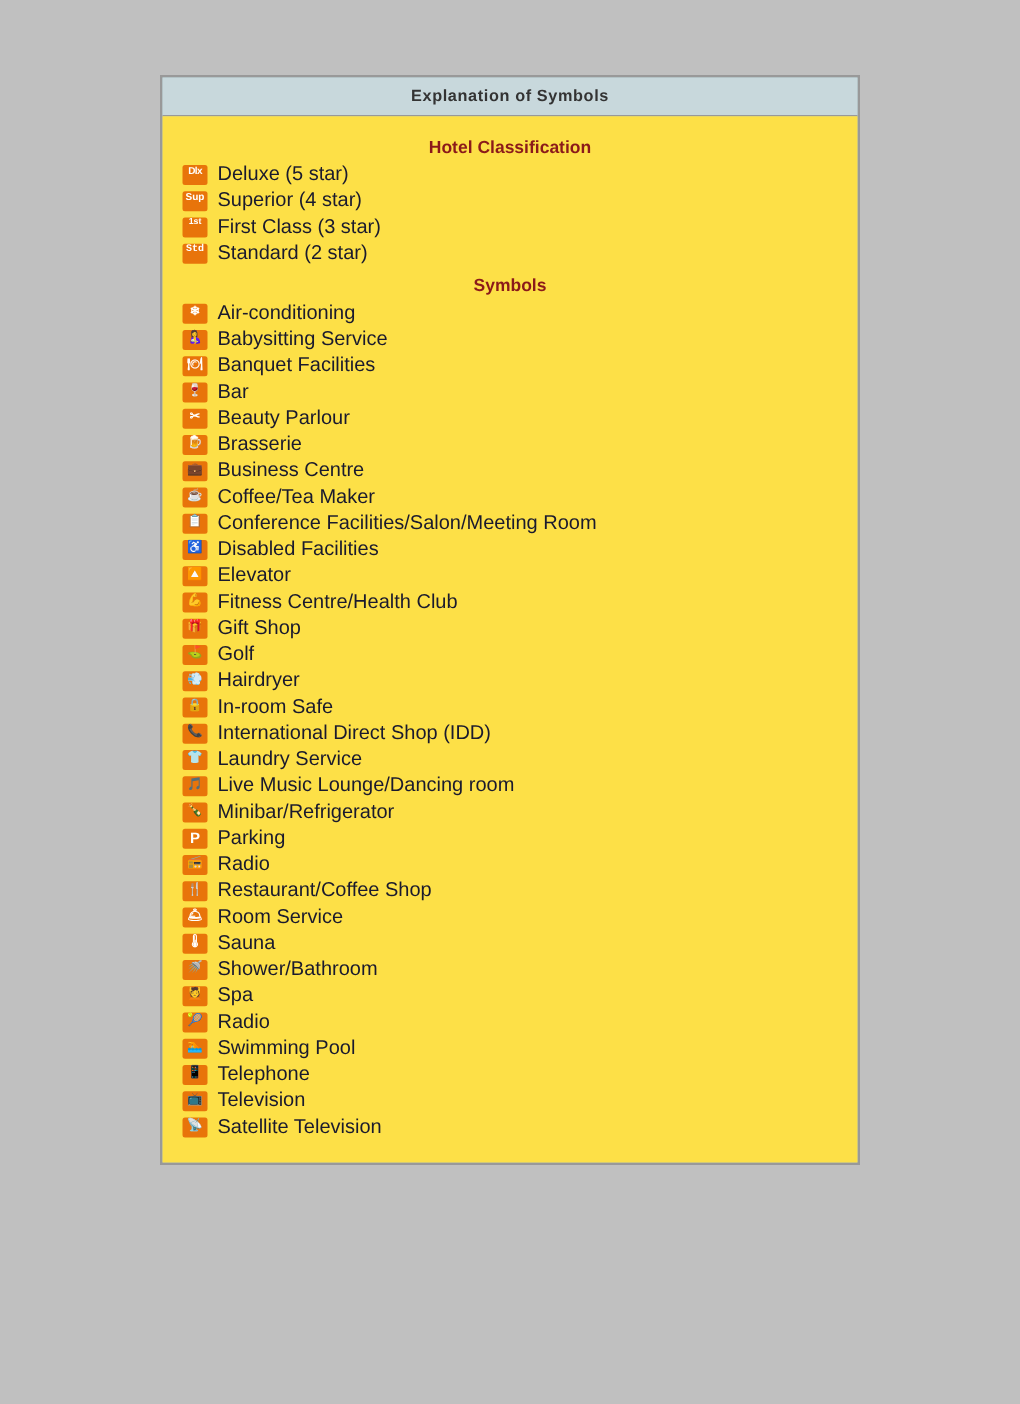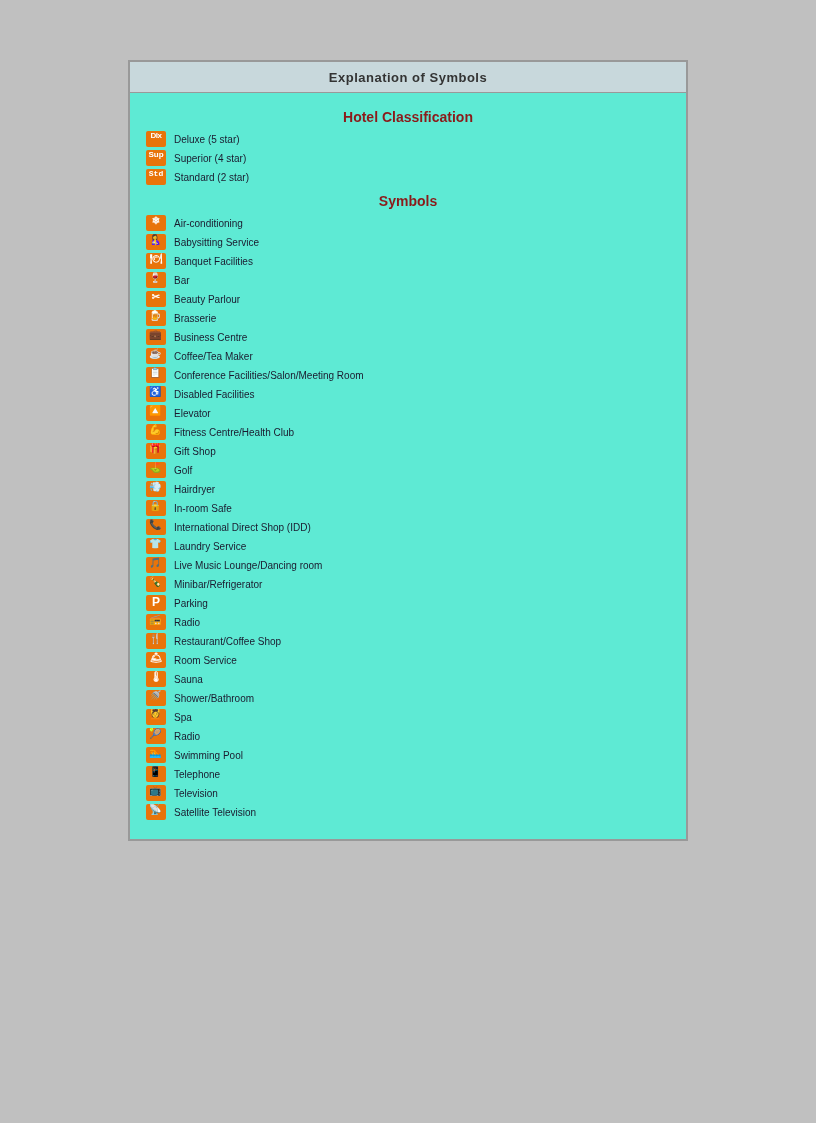--- a/index.html
+++ b/index.html
@@ -24,21 +24,21 @@
       border-bottom: 1px solid #999;
     }
     .header-title {
       font-size: 13px;
       font-weight: bold;
       color: #333;
       letter-spacing: 0.5px;
       text-align: center;
     }
     .content {
-      background: #5eead4;
+      background: #fde047;
       padding: 8px 16px 16px 16px;
     }
     .section-title {
       text-align: center;
       font-size: 14px;
       font-weight: bold;
       color: #8b1a1a;
       margin: 8px 0 6px 0;
     }
     .classification-section {
@@ -57,21 +57,21 @@
       display: inline-flex;
       align-items: flex-start;
       justify-content: center;
       margin-right: 8px;
       flex-shrink: 0;
       color: white;
       font-size: 9px;
       font-weight: bold;
     }
     .item-label {
-      font-size: 10px;
+      font-size: 16px;
       color: #1a1a2e;
       text-align: center;
     }
     .symbols-section {
       margin-top: 4px;
     }
 
     
     .icon-dlx { font-size: 8px; font-weight: bold; letter-spacing: -0.5px; }
     .icon-sup { font-size: 8px; font-weight: bold; }
@@ -95,20 +95,26 @@
         <span class="item-label">Deluxe  (5 star)</span>
       </div>
       <div class="item-row">
         <div class="icon-box">
           <span class="icon-sup">Sup</span>
         </div>
         <span class="item-label">Superior  (4 star)</span>
       </div>
       <div class="item-row">
         <div class="icon-box">
+          <span class="icon-first" style="font-size:7px;">1st</span>
+        </div>
+        <span class="item-label">First Class  (3 star)</span>
+      </div>
+      <div class="item-row">
+        <div class="icon-box">
           <span class="icon-std">Std</span>
         </div>
         <span class="item-label">Standard   (2 star)</span>
       </div>
     </div>
 
     <div class="section-title">Symbols</div>
     <div class="symbols-section" id="symbols-list">
     <div class="item-row">
           <div class="icon-box" style="font-size: 10px;">❄</div>

